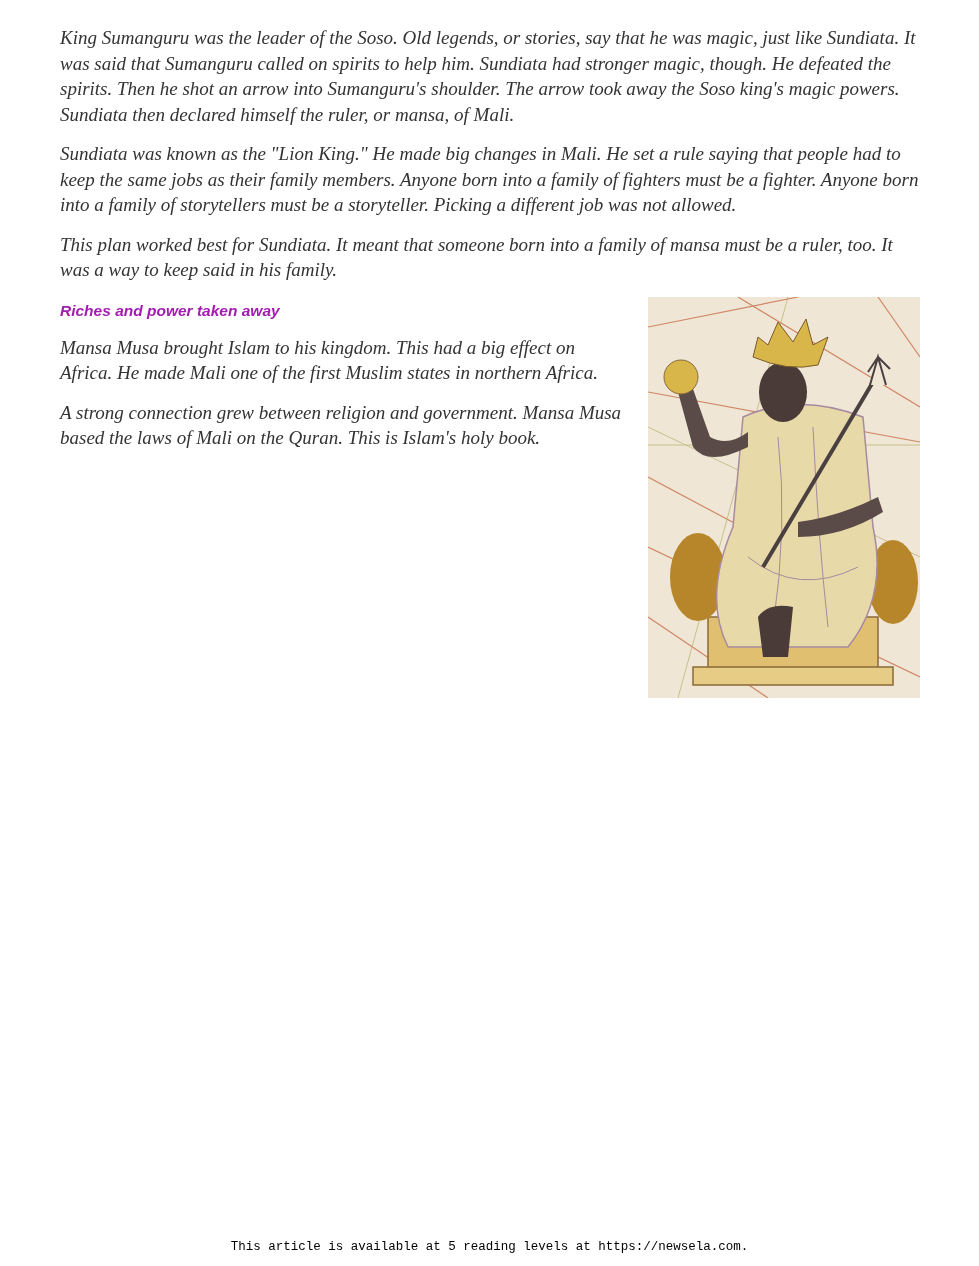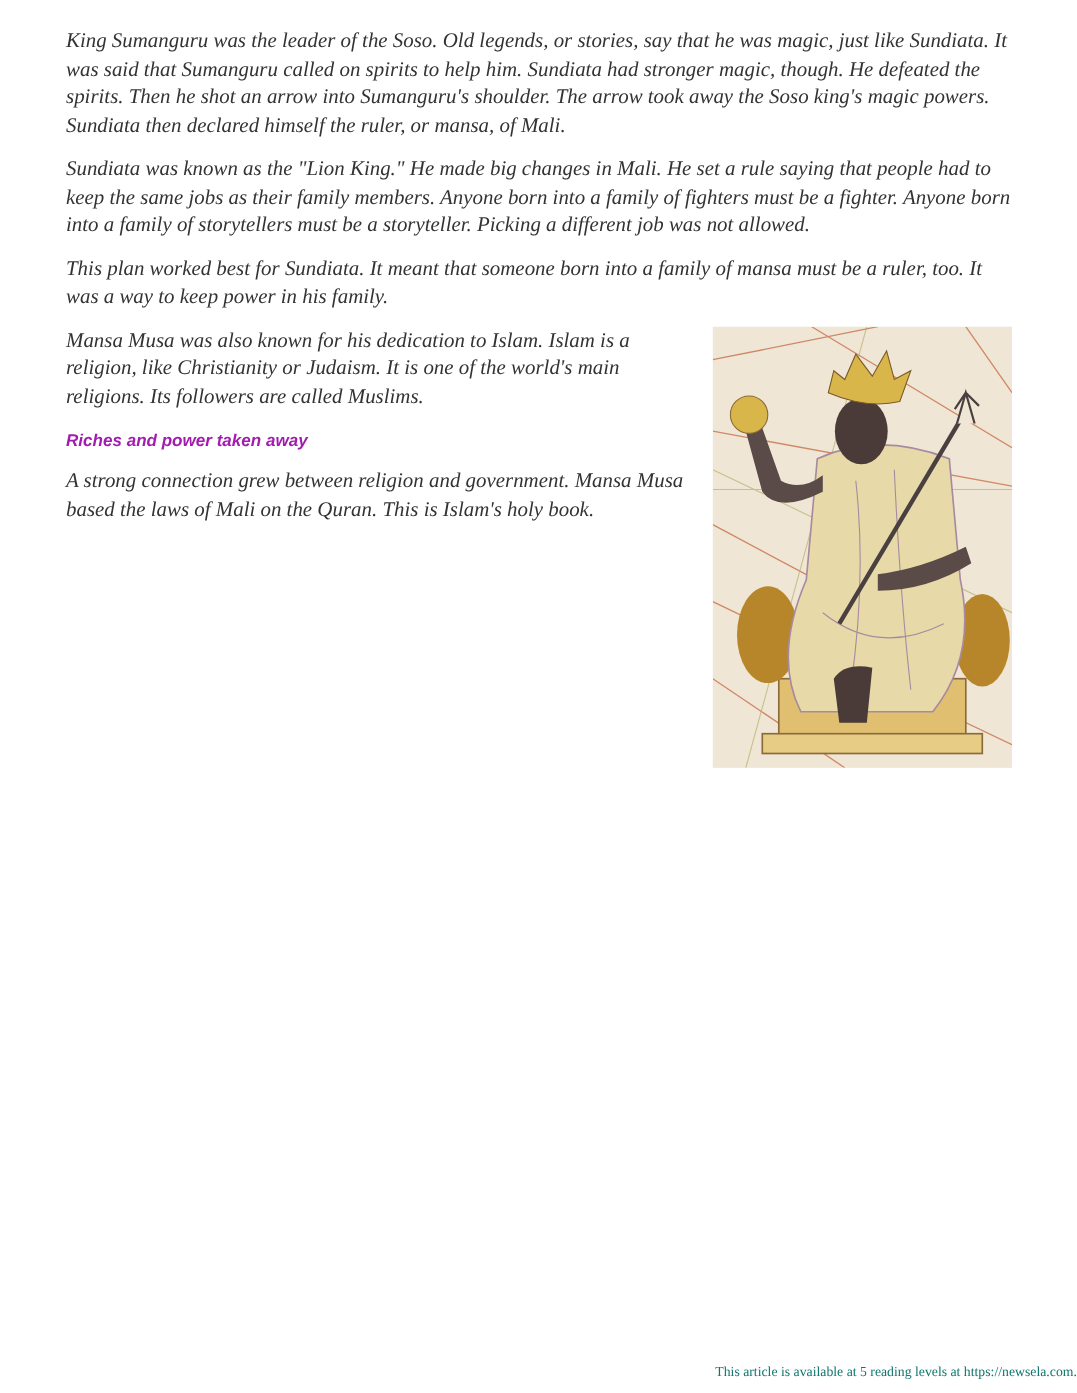--- a/index.html
+++ b/index.html
@@ -20,32 +20,32 @@
   .figure {
     float: right; width: 272px; height: 401px; margin: 0 0 10px 18px;
     position: relative; overflow: hidden; background: #efe6d6;
   }
   h3.subhead {
     font-family: "Liberation Sans", "DejaVu Sans", sans-serif;
     font-weight: bold; font-size: 15.5px; color: #a21caf;
     margin: 18px 16px 14px 0; line-height: 20px;
   }
   .footer {
-    position: absolute; left: 0; right: 0; top: 1240px; text-align: right;
-    font-family: Liberation Serif, serif;
-    font-size: 12.5px; color: #0f766e;
+    position: absolute; left: 0; right: 0; top: 1240px; text-align: center;
+    font-family: Liberation Mono, monospace;
+    font-size: 12.5px; color: #000000;
   }
 </style>
 </head>
 <body>
 
 <div class="page">
   <p class="body">King Sumanguru was the leader of the Soso. Old legends, or stories, say that he was magic, just like Sundiata. It was said that Sumanguru called on spirits to help him. Sundiata had stronger magic, though. He defeated the spirits. Then he shot an arrow into Sumanguru's shoulder. The arrow took away the Soso king's magic powers. Sundiata then declared himself the ruler, or mansa, of Mali.</p>
   <p class="body">Sundiata was known as the "Lion King." He made big changes in Mali. He set a rule saying that people had to keep the same jobs as their family members. Anyone born into a family of fighters must be a fighter. Anyone born into a family of storytellers must be a storyteller. Picking a different job was not allowed.</p>
-  <p class="body">This plan worked best for Sundiata. It meant that someone born into a family of mansa must be a ruler, too. It was a way to keep power in his family.</p>
+  <p class="body">This plan worked best for Sundiata. It meant that someone born into a family of mansa must be a ruler, too. It was a way to keep said in his family.</p>
 
   <div class="figure">
     <svg width="272" height="401" viewBox="0 0 272 401">
       <rect x="0" y="0" width="272" height="401" fill="#efe6d6"></rect>
 
       <g stroke="#c8704a" stroke-width="1.2" fill="none" opacity="0.8">
         <line x1="0" y1="30" x2="150" y2="0"></line>
         <line x1="0" y1="95" x2="272" y2="145"></line>
         <line x1="0" y1="250" x2="272" y2="380"></line>
         <line x1="90" y1="0" x2="272" y2="110"></line>
@@ -78,20 +78,20 @@
 
       <ellipse cx="135" cy="95" rx="24" ry="30" fill="#4a3a38"></ellipse>
 
       <path d="M105 60 L110 40 L120 48 L130 25 L145 45 L158 22 L165 48 L180 40 L170 68 Q140 75 105 60 Z" fill="#d9b64a" stroke="#7a5a2a" stroke-width="1"></path>
 
       <line x1="115" y1="270" x2="225" y2="85" stroke="#4a4040" stroke-width="4"></line>
       <path d="M222 88 L230 60 L238 88 M230 60 L220 75 M230 60 L242 72" stroke="#4a4040" stroke-width="2" fill="#efe6d6"></path>
     </svg>
   </div>
 
-  <p class="body">Mansa Musa was also known for his dedication to Islam. Islam is a religion, like Christianity or Judaism. It is one of the world's main religions. Its followers are called Muslims.</p>
 
   <h3 class="subhead">Riches and power taken away</h3>
 
+  <p class="body">Mansa Musa brought Islam to his kingdom. This had a big effect on Africa. He made Mali one of the first Muslim states in northern Africa.</p>
   <p class="body">A strong connection grew between religion and government. Mansa Musa based the laws of Mali on the Quran. This is Islam's holy book.</p>
 </div>
 
 <div class="footer">This article is available at 5 reading levels at https://newsela.com.</div>
 
 </body></html>

